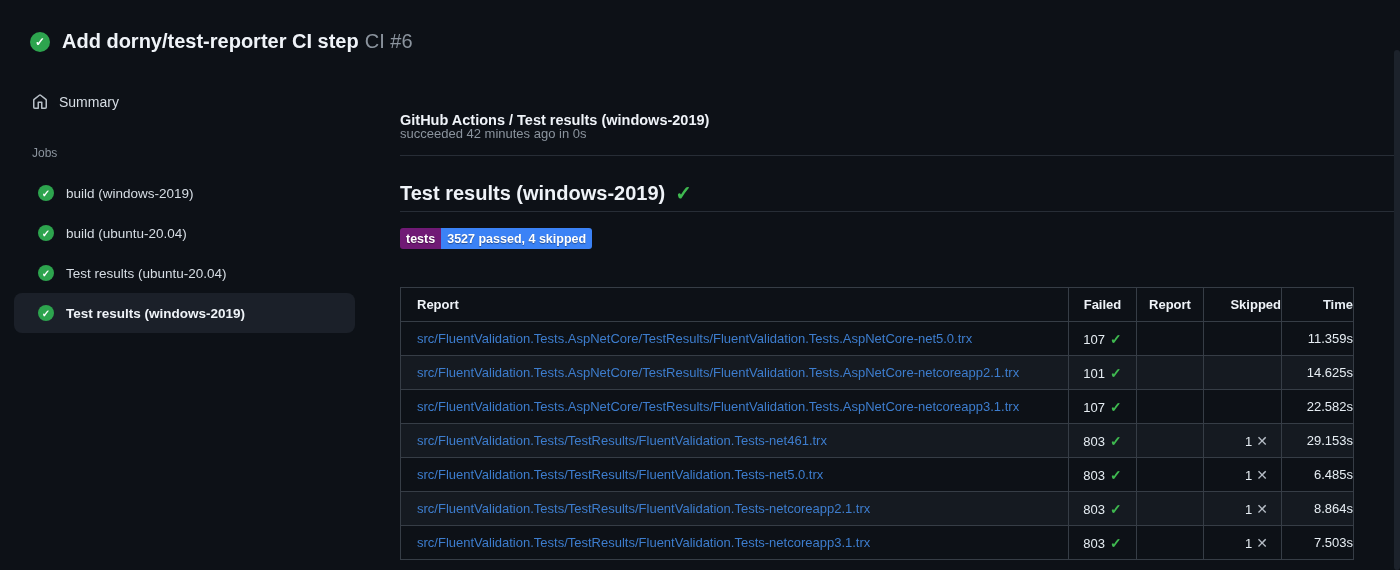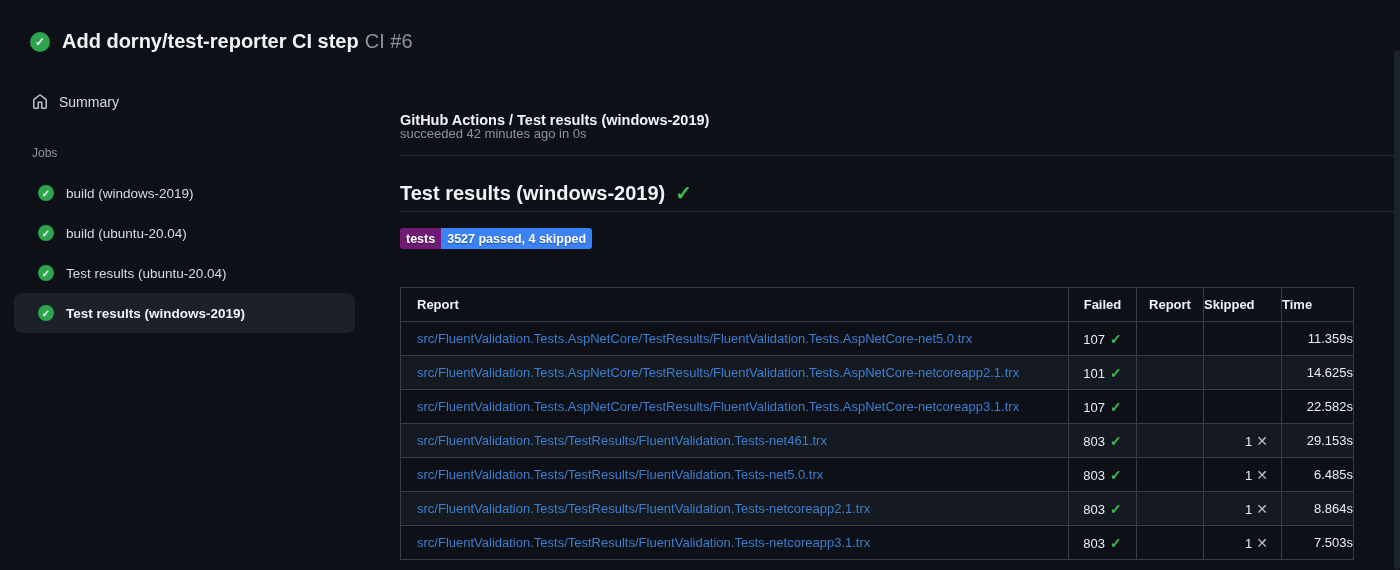--- a/index.html
+++ b/index.html
@@ -57,21 +57,21 @@
   
   .table-wrap { top: 271px; left: 400px; }
   table { border-collapse: collapse; table-layout: fixed; width: 953px; margin-top: 16px; }
   th, td { border: 1px solid #363d46; height: 34px; font-size: 13px; overflow: hidden; white-space: nowrap; }
   th { font-weight: 700; color: #eff3f8; }
   .col-report  { width: 668px; text-align: left; padding-left: 16px; }
   .col-passed  { width: 68px;  text-align: center; }
   .col-failed  { width: 67px;  text-align: center; }
   .col-skipped { width: 78px;  text-align: right; padding-right: 13px; }
   .col-time    { width: 72px;  text-align: right; padding-right: 0; color: #e6edf3; }
-  th.col-skipped, th.col-time { text-align: left; padding-right: 12px; }
+  th.col-skipped, th.col-time { text-align: right; padding-right: 0; }
   tr.alt td { background: #151a21; }
   td a { color: #3d7dce; text-decoration: none; cursor: pointer; }
   .check-glyph { color: #3fb950; font-weight: 700; font-size: 14px; margin-left: 5px; }
   .cross-glyph { color: #b6bdc6; font-size: 14px; margin-left: 4px; }
 
   
   .scrollbar-track { top: 50px; right: 0; width: 6px; bottom: 0; background: #1c222b; border-radius: 3px; }
 </style>
 </head>
 <body>

